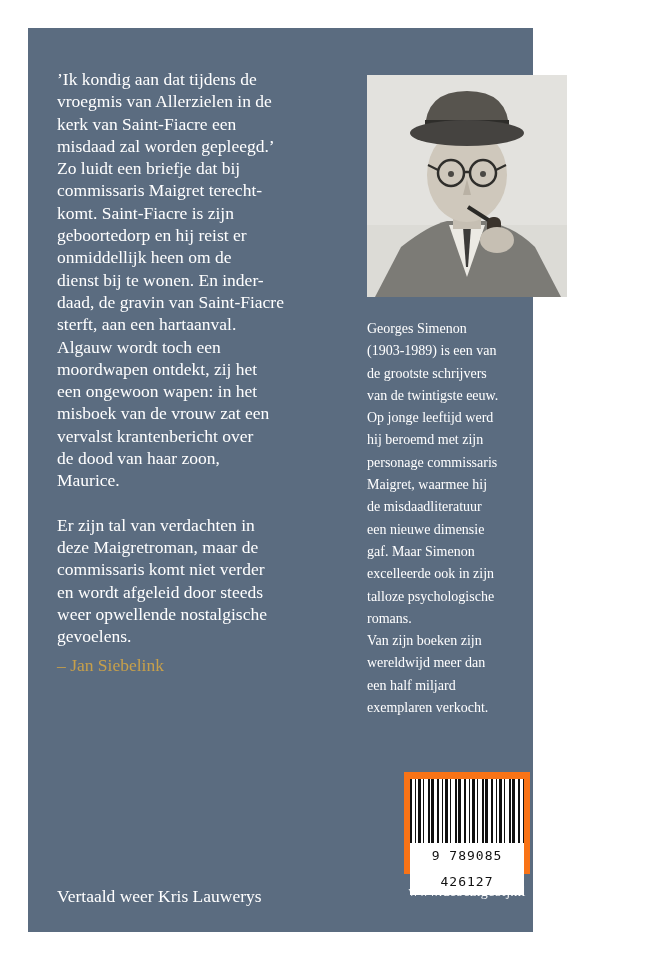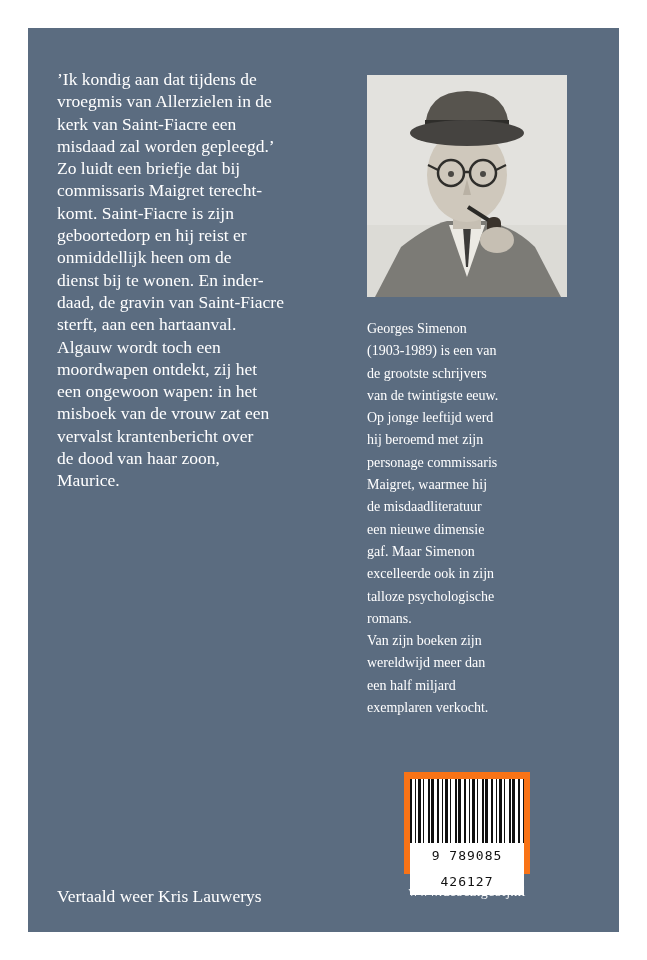--- a/index.html
+++ b/index.html
@@ -7,21 +7,21 @@
     --ink:#ffffff;
     --accent:#c8a04a;
   }
   html,body{margin:0;padding:0;}
   body{
     width:647px;height:960px;position:relative;background:#ffffff;
     font-family:"Liberation Serif", serif;
     -webkit-font-smoothing:antialiased;
   }
   .cover-panel{
-    position:absolute;left:28px;top:28px;width:591px;height:904px;
+    position:absolute;left:28px;top:28px;width:505px;height:904px;
     background:var(--panel);
   }
   .pre{white-space:pre-line;}
   
   .left-col{
     position:absolute;left:29px;top:40px;width:268px;
     color:var(--ink);font-size:17.5px;line-height:22.3px;
   }
   .blurb-p1{margin:0 0 22px 0;}
   .blurb-p2{margin:0;}
@@ -87,20 +87,27 @@
 dienst bij te wonen. En inder-
 daad, de gravin van Saint-Fiacre
 sterft, aan een hartaanval.
 Algauw wordt toch een
 moordwapen ontdekt, zij het
 een ongewoon wapen: in het
 misboek van de vrouw zat een
 vervalst krantenbericht over
 de dood van haar zoon,
 Maurice.</p>
+    <p class="blurb-p2 pre">Er zijn tal van verdachten in
+deze Maigretroman, maar de
+commissaris komt niet verder
+en wordt afgeleid door steeds
+weer opwellende nostalgische
+gevoelens.</p>
+    <p class="review-attribution">– Jan Siebelink</p>
   </div>
 
   <div class="translator-credit">Vertaald weer Kris Lauwerys</div>
 
   <div class="author-photo" aria-label="georges-simenon-portrait">
     <svg width="200" height="222" viewBox="0 0 200 222" aria-hidden="true">
       <rect width="200" height="222" fill="#e3e2de"></rect>
       <rect x="0" y="150" width="200" height="72" fill="#dcdbd6"></rect>
 
       <path d="M8 222 L34 172 Q62 150 80 146 L120 146 Q148 152 168 172 L194 222 Z" fill="#7c7b76"></path>

